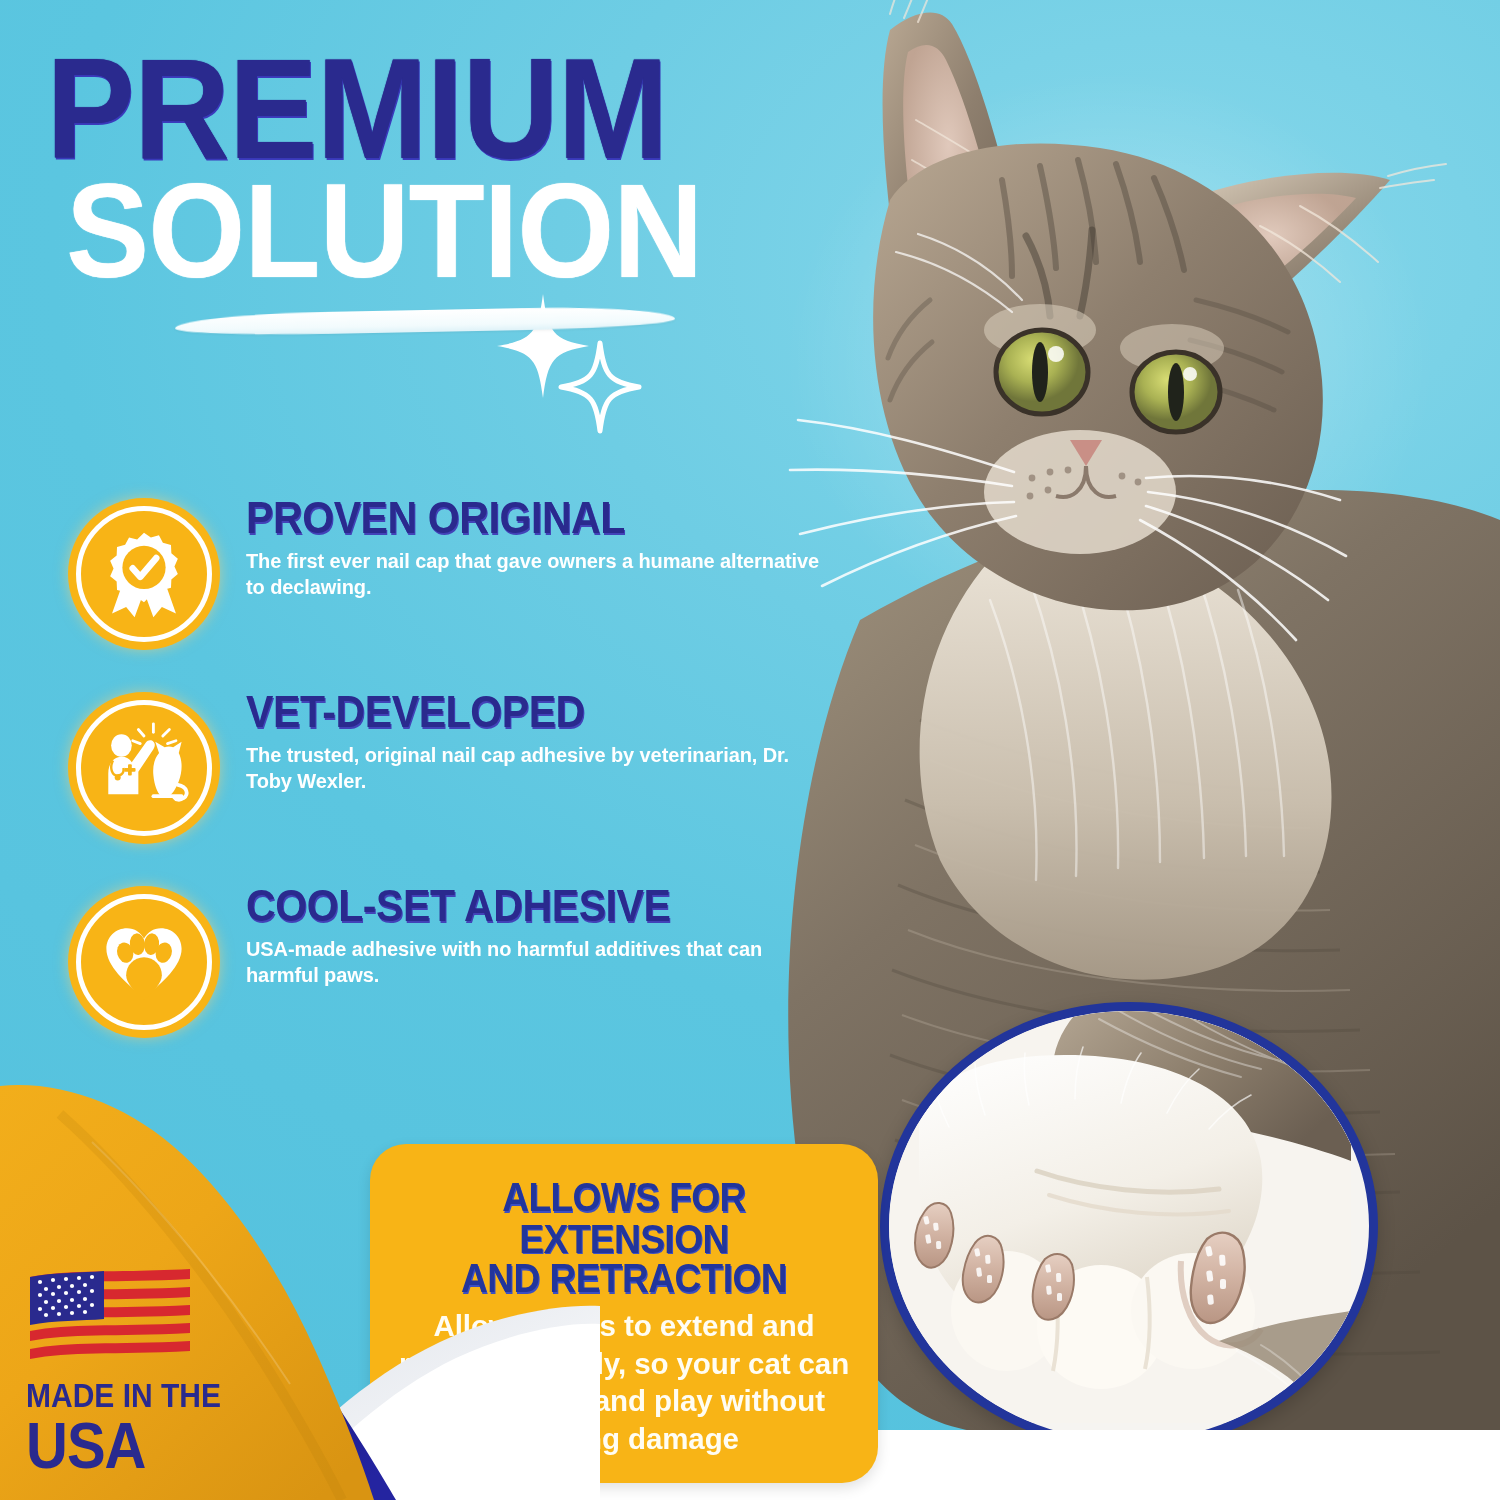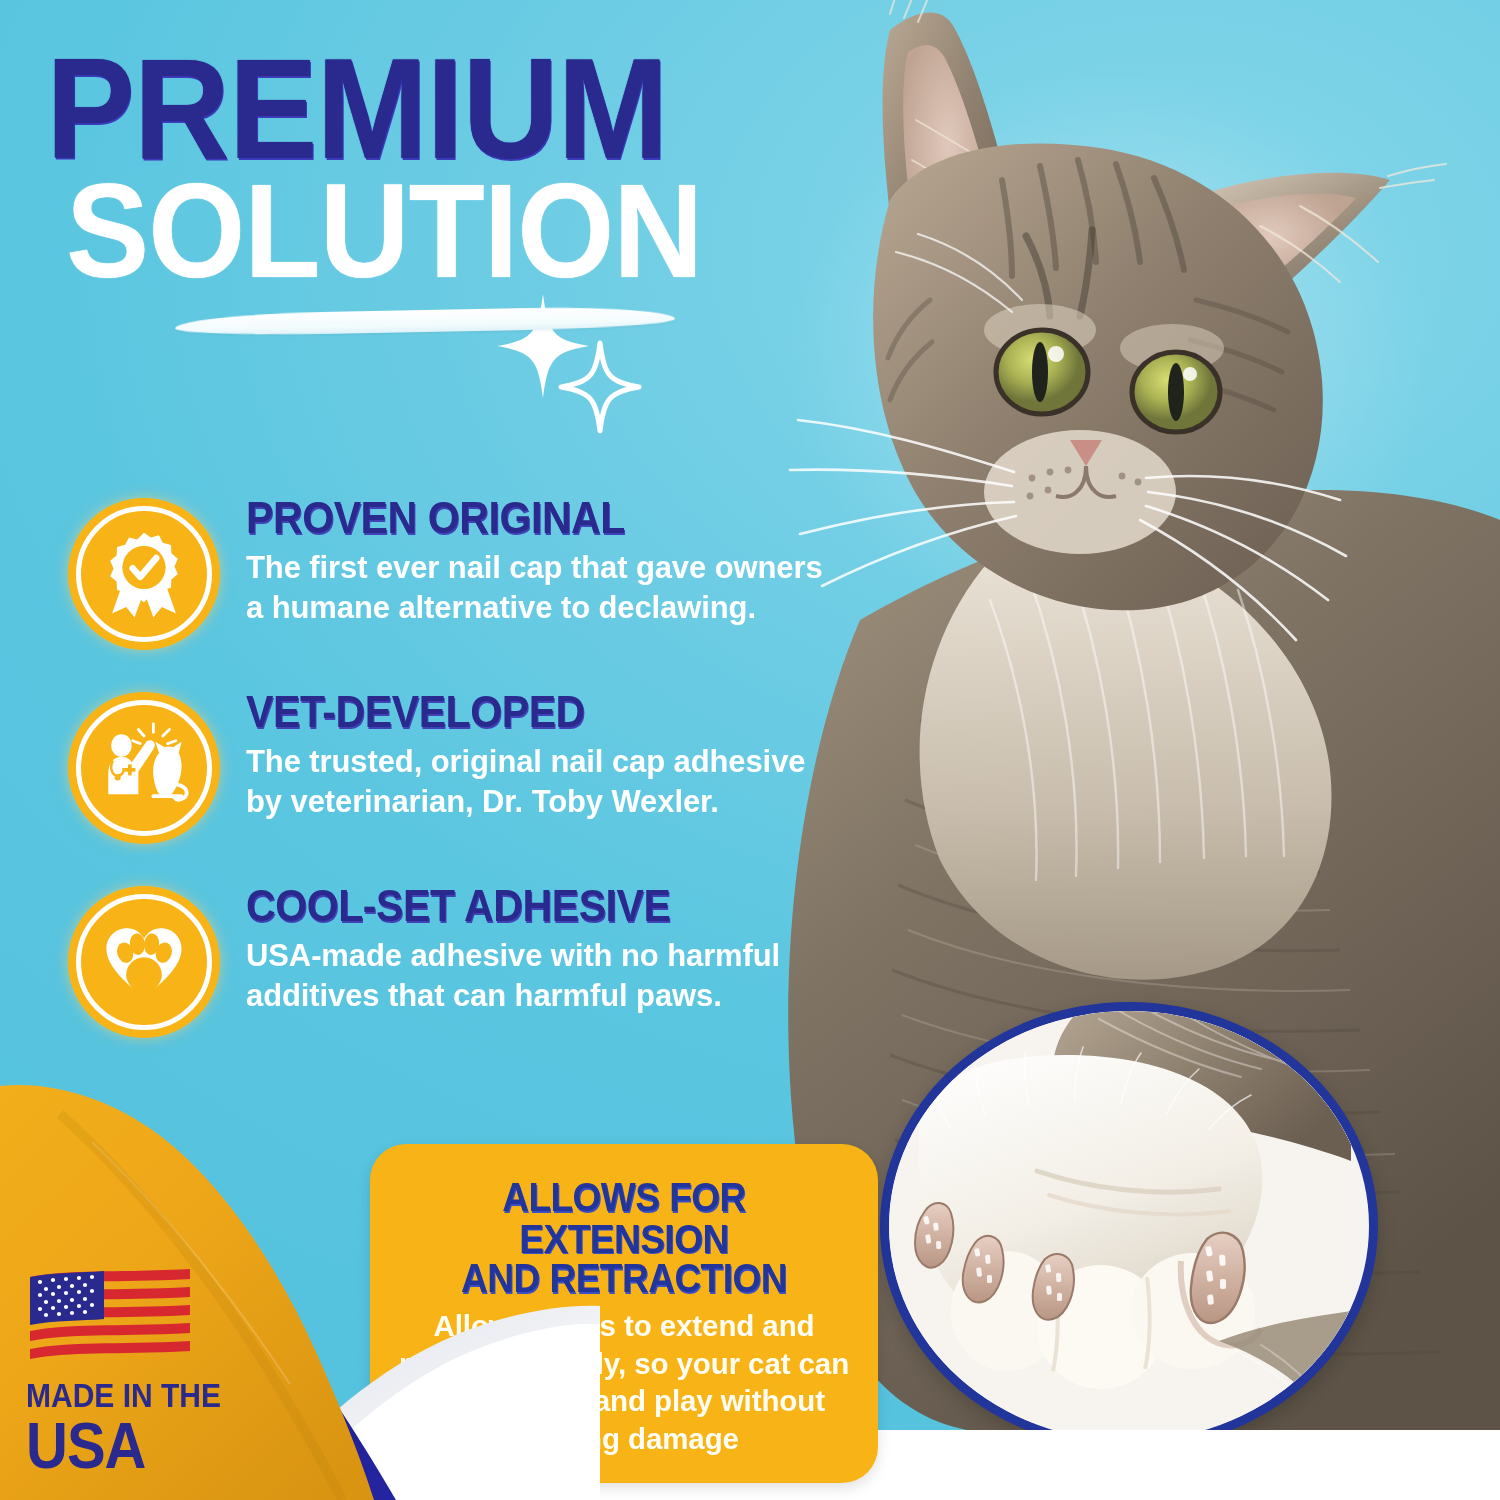--- a/index.html
+++ b/index.html
@@ -102,21 +102,21 @@
     font-weight:bold;
     color:#2A2A8E;
     letter-spacing:-0.4px;
     line-height:1.02;
     margin:0 0 8px 0;
     transform:scaleY(1.1);
     transform-origin:left top;
     text-shadow:1px 1px 0 #4242b8;
   }
   .fbody{
-    font-size:31px;
+    font-size:20px;
     color:#ffffff;
     line-height:1.30;
     font-weight:bold;
     margin:10px 0 0 0;
     max-width:590px;
     letter-spacing:-0.1px;
   }
   
   .cat-wrap{
     position:absolute;right:0;top:0;width:760px;height:1432px;

